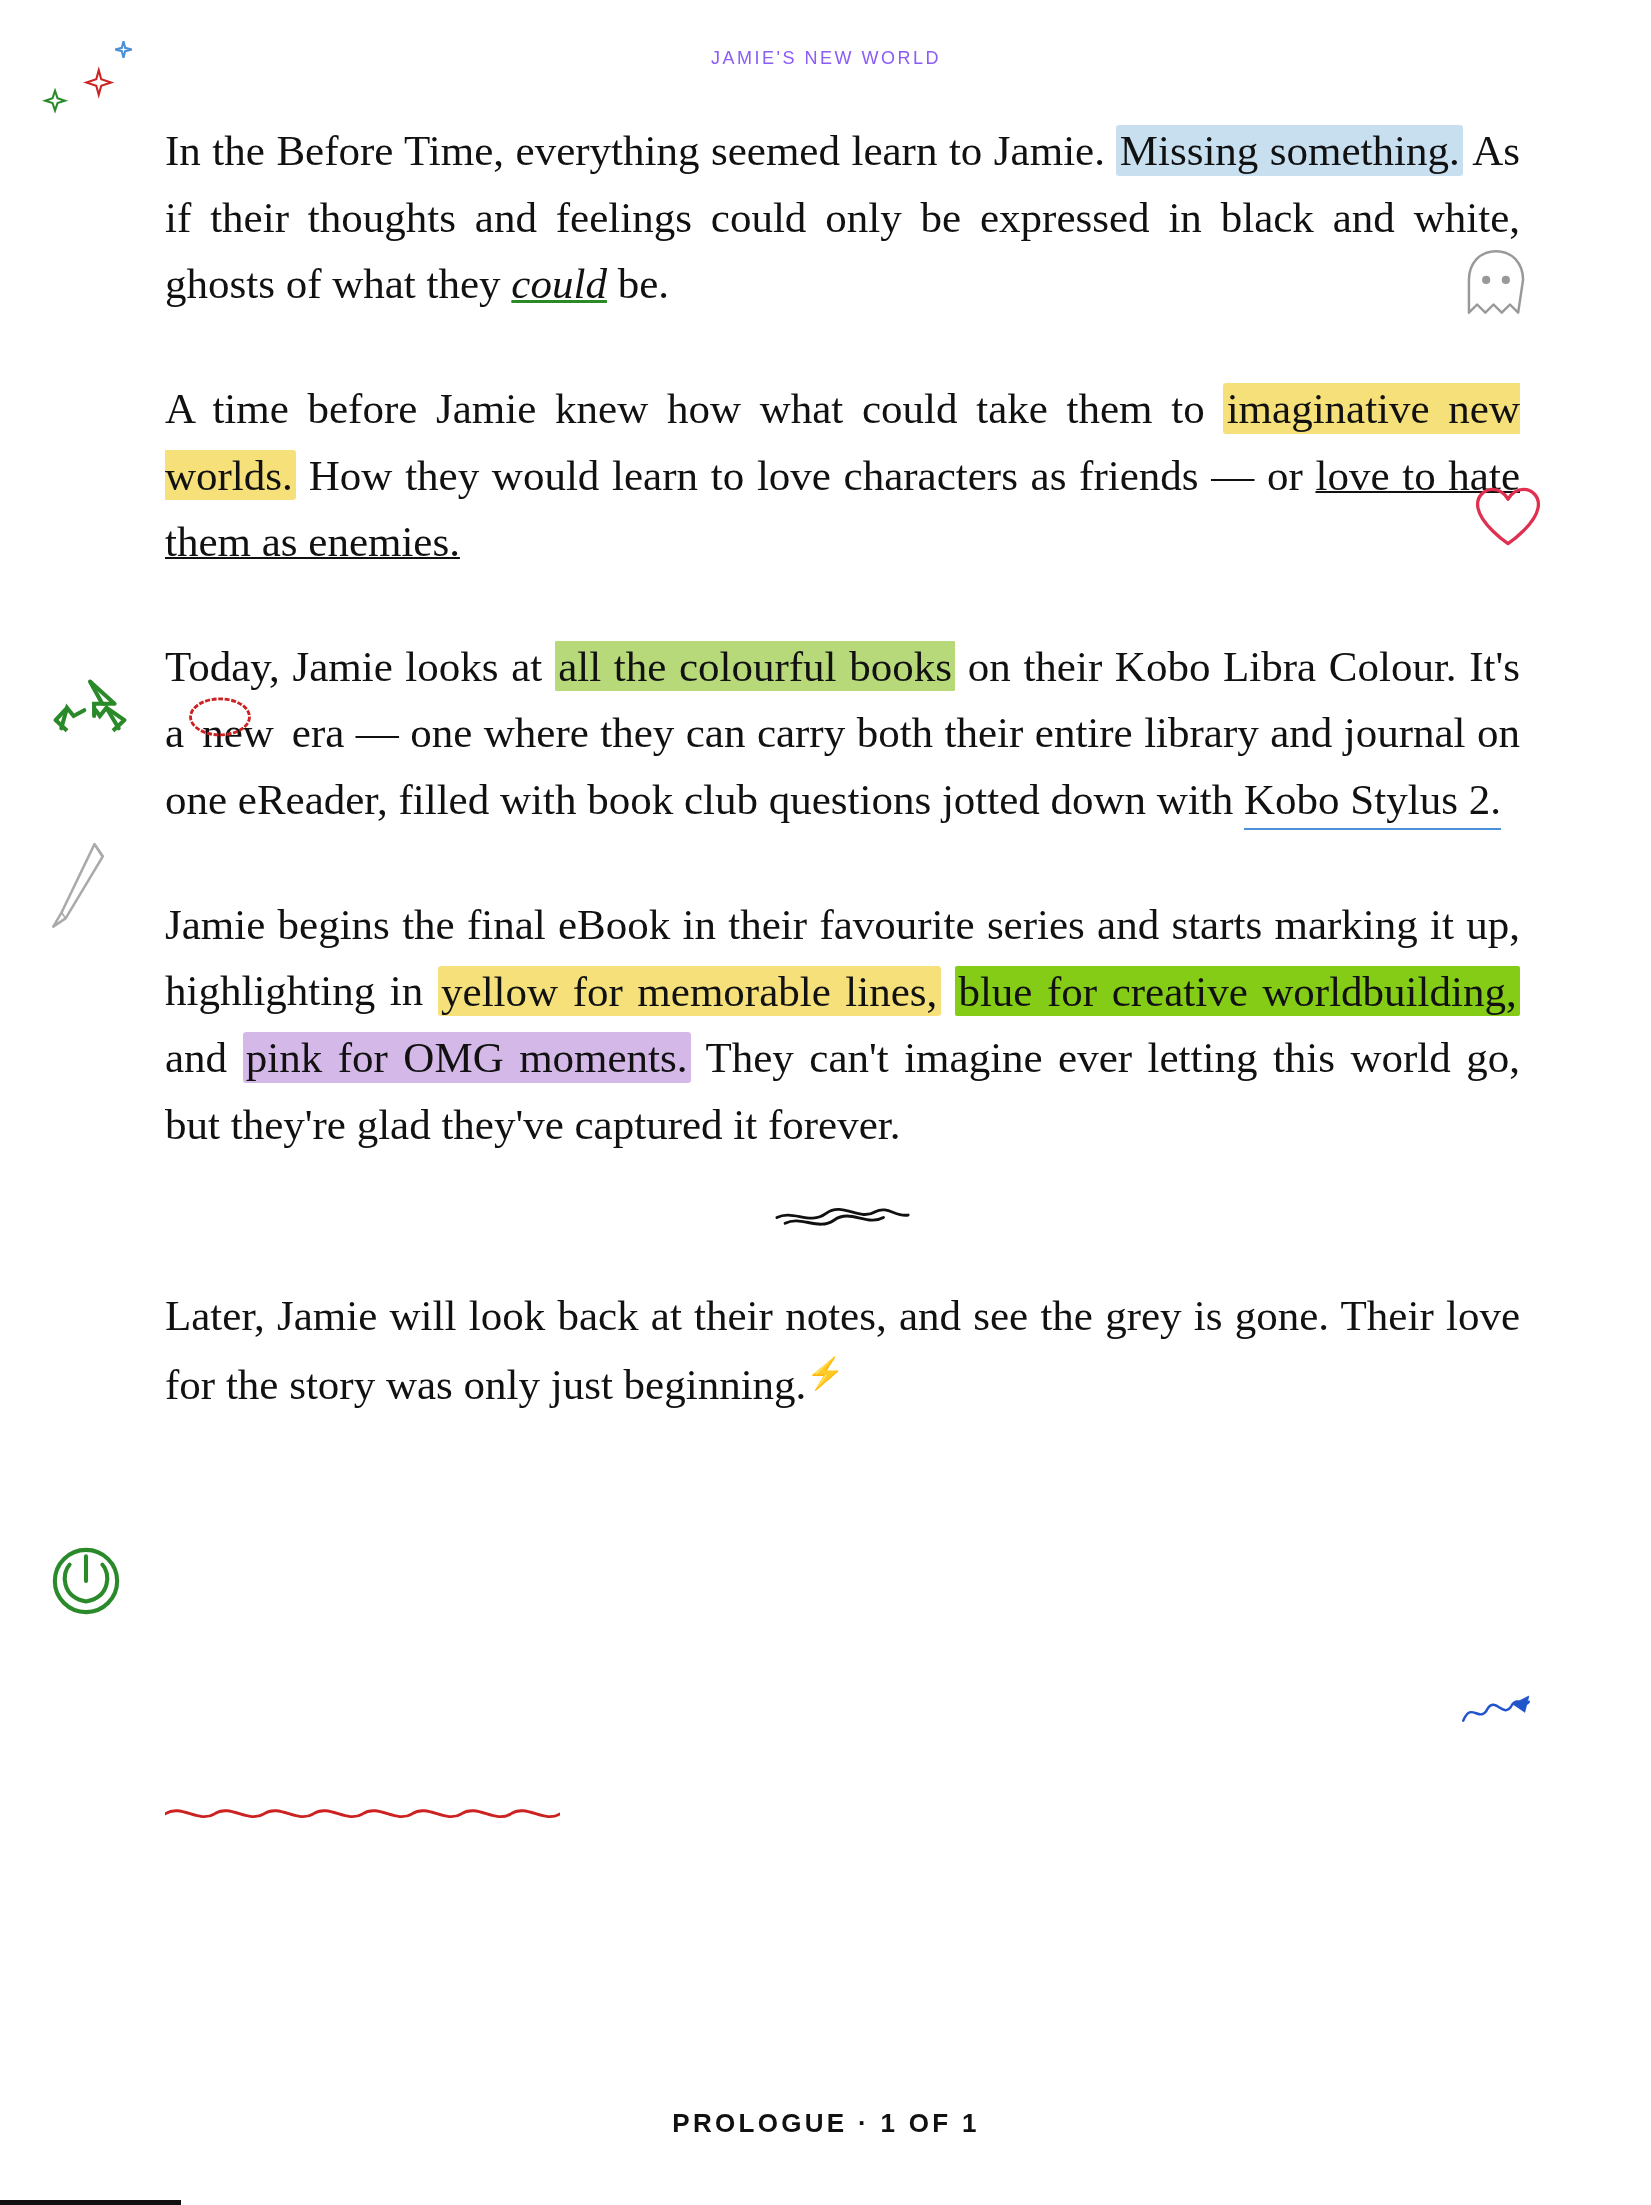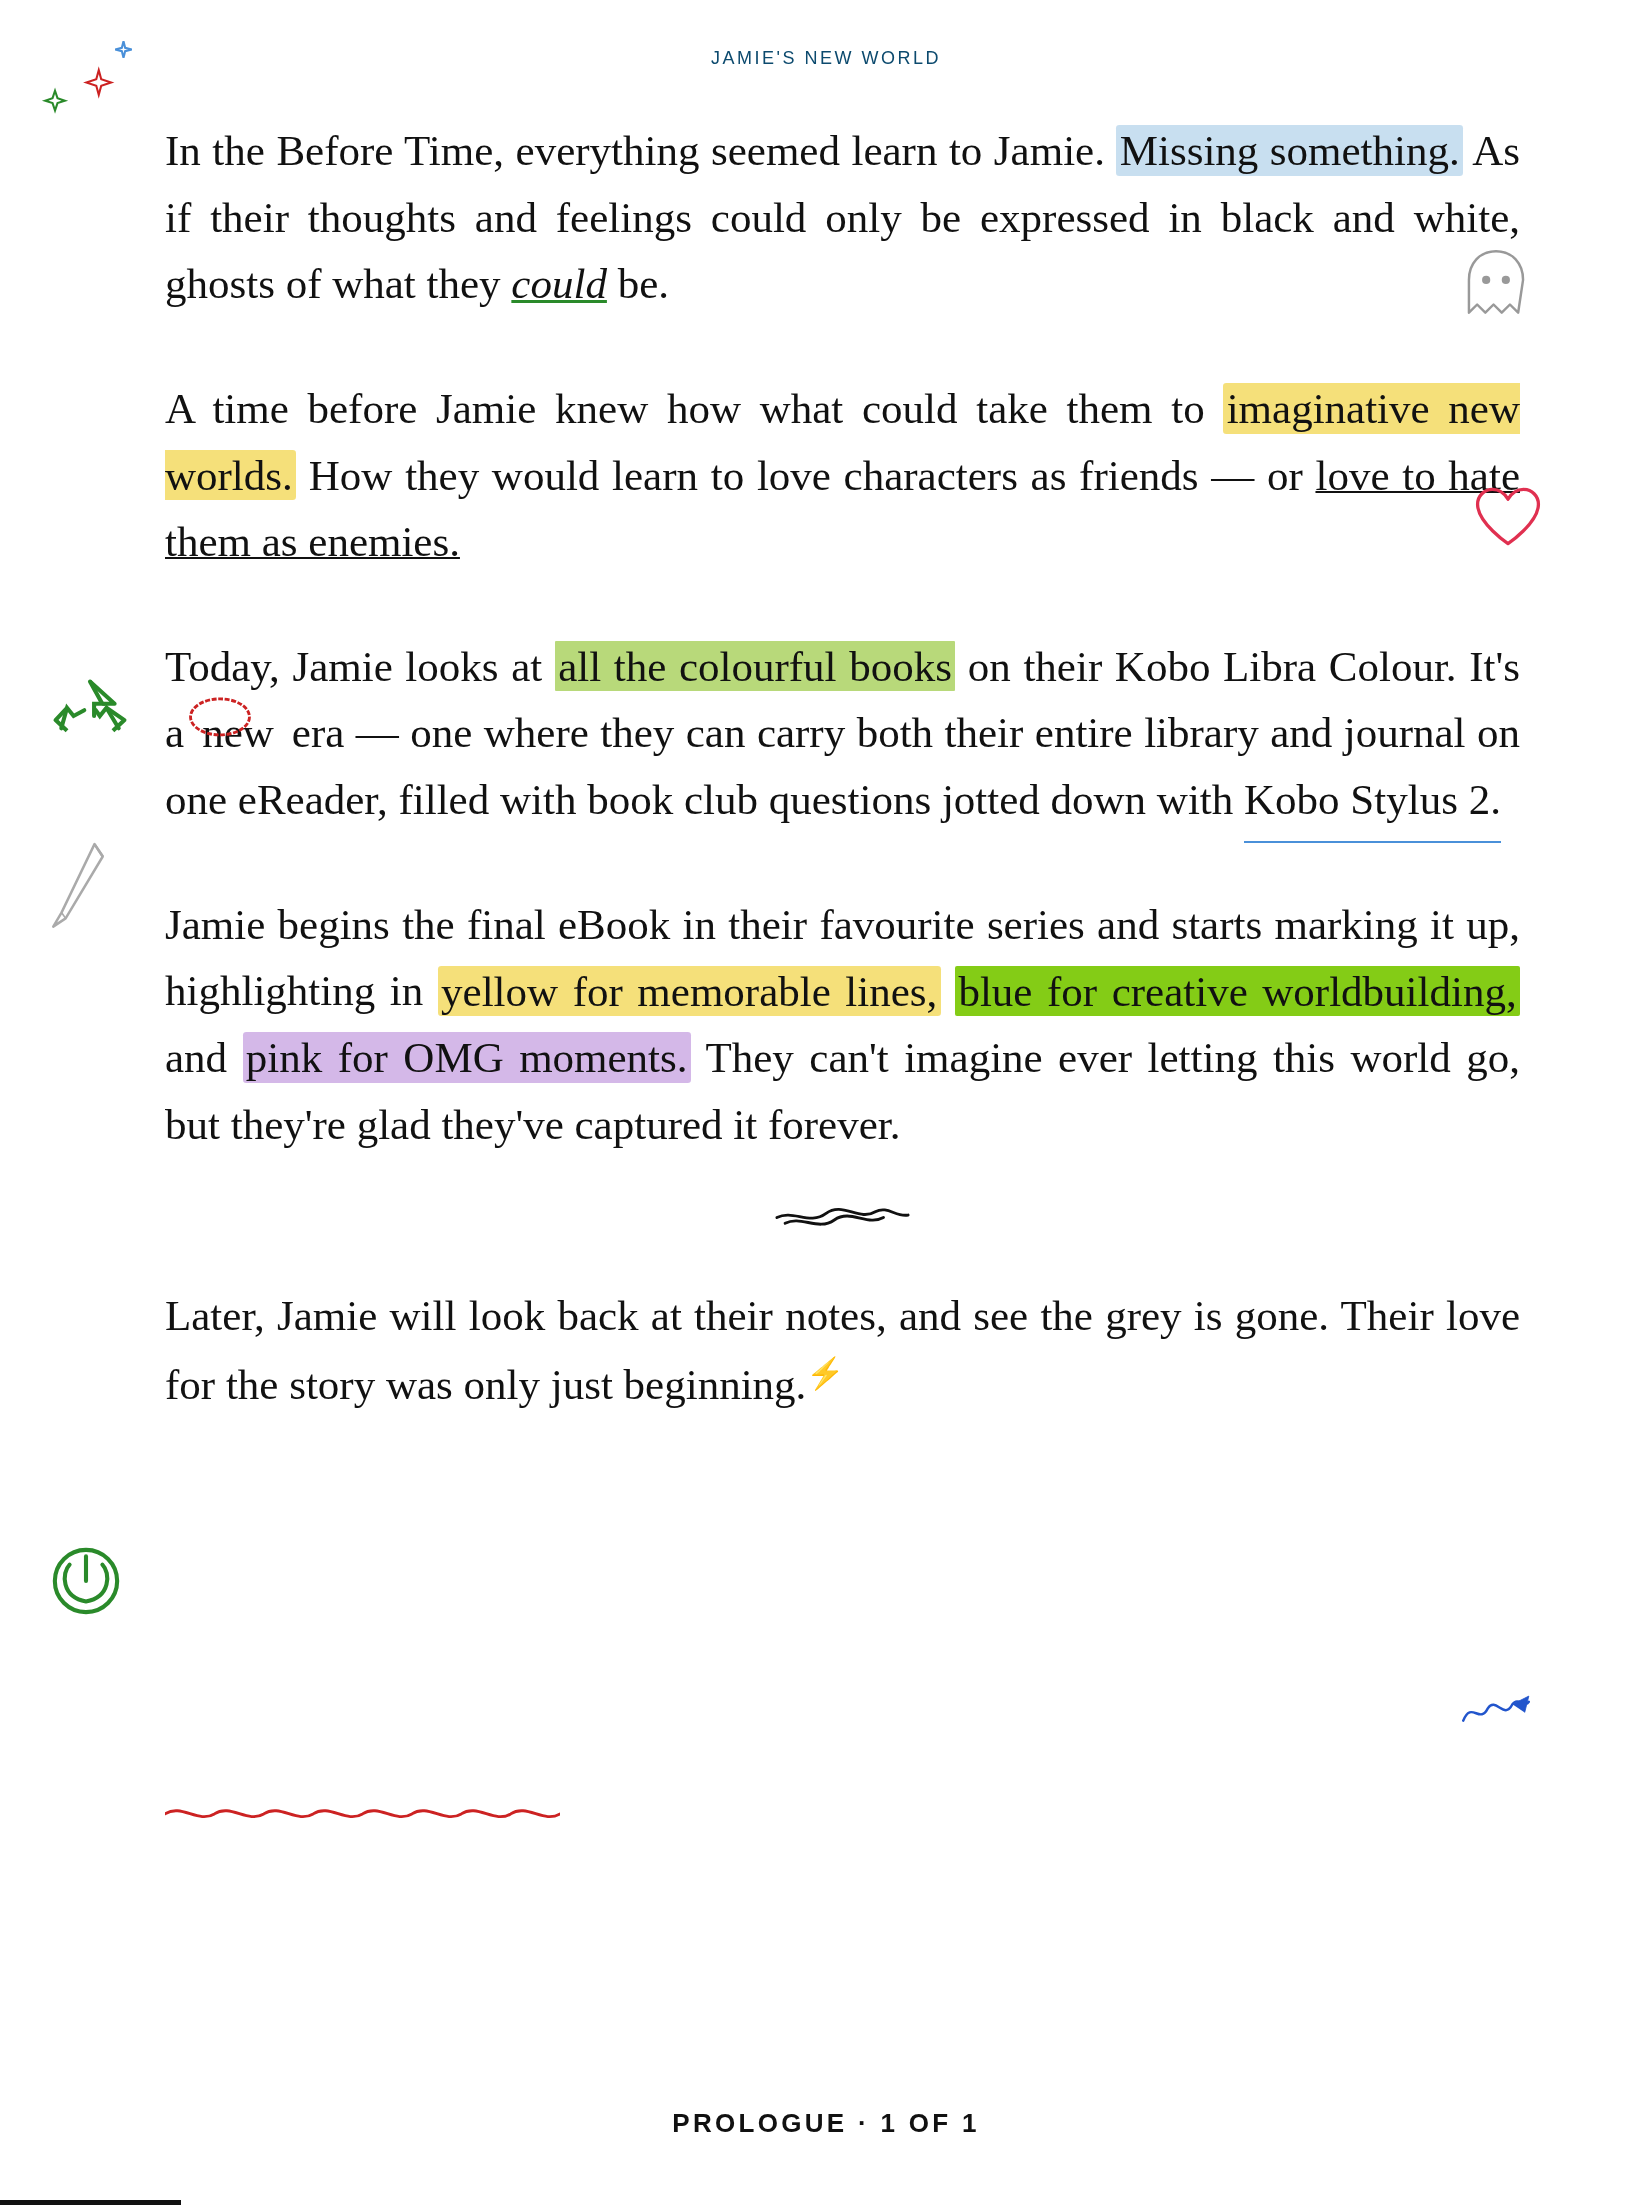--- a/index.html
+++ b/index.html
@@ -12,21 +12,21 @@
       position: relative;
       overflow: hidden;
     }
 
     .page-header {
       text-align: center;
       padding-top: 48px;
       letter-spacing: 2.5px;
       font-size: 18px;
       font-family: Arial, sans-serif;
-      color: #0c4a6e;
+      color: #8b5cf6;
       text-transform: uppercase;
       font-weight: normal;
     }
 
     .content-area {
       margin: 49px 132px 0 165px;
       font-size: 43px;
       line-height: 1.55;
       color: #111;
       text-align: justify;
@@ -75,21 +75,21 @@
     }
 
     .underline-black {
       text-decoration: underline;
       text-decoration-color: #111;
       text-decoration-thickness: 1.6px;
     }
 
     .underline-blue-box {
       border-bottom: 2.5px solid #4a90d9;
-      padding-bottom: 18px;
+      padding-bottom: 5px;
     }
 
     
     .sparkles {
       position: absolute;
       top: 33px;
       left: 41px;
     }
 
     

